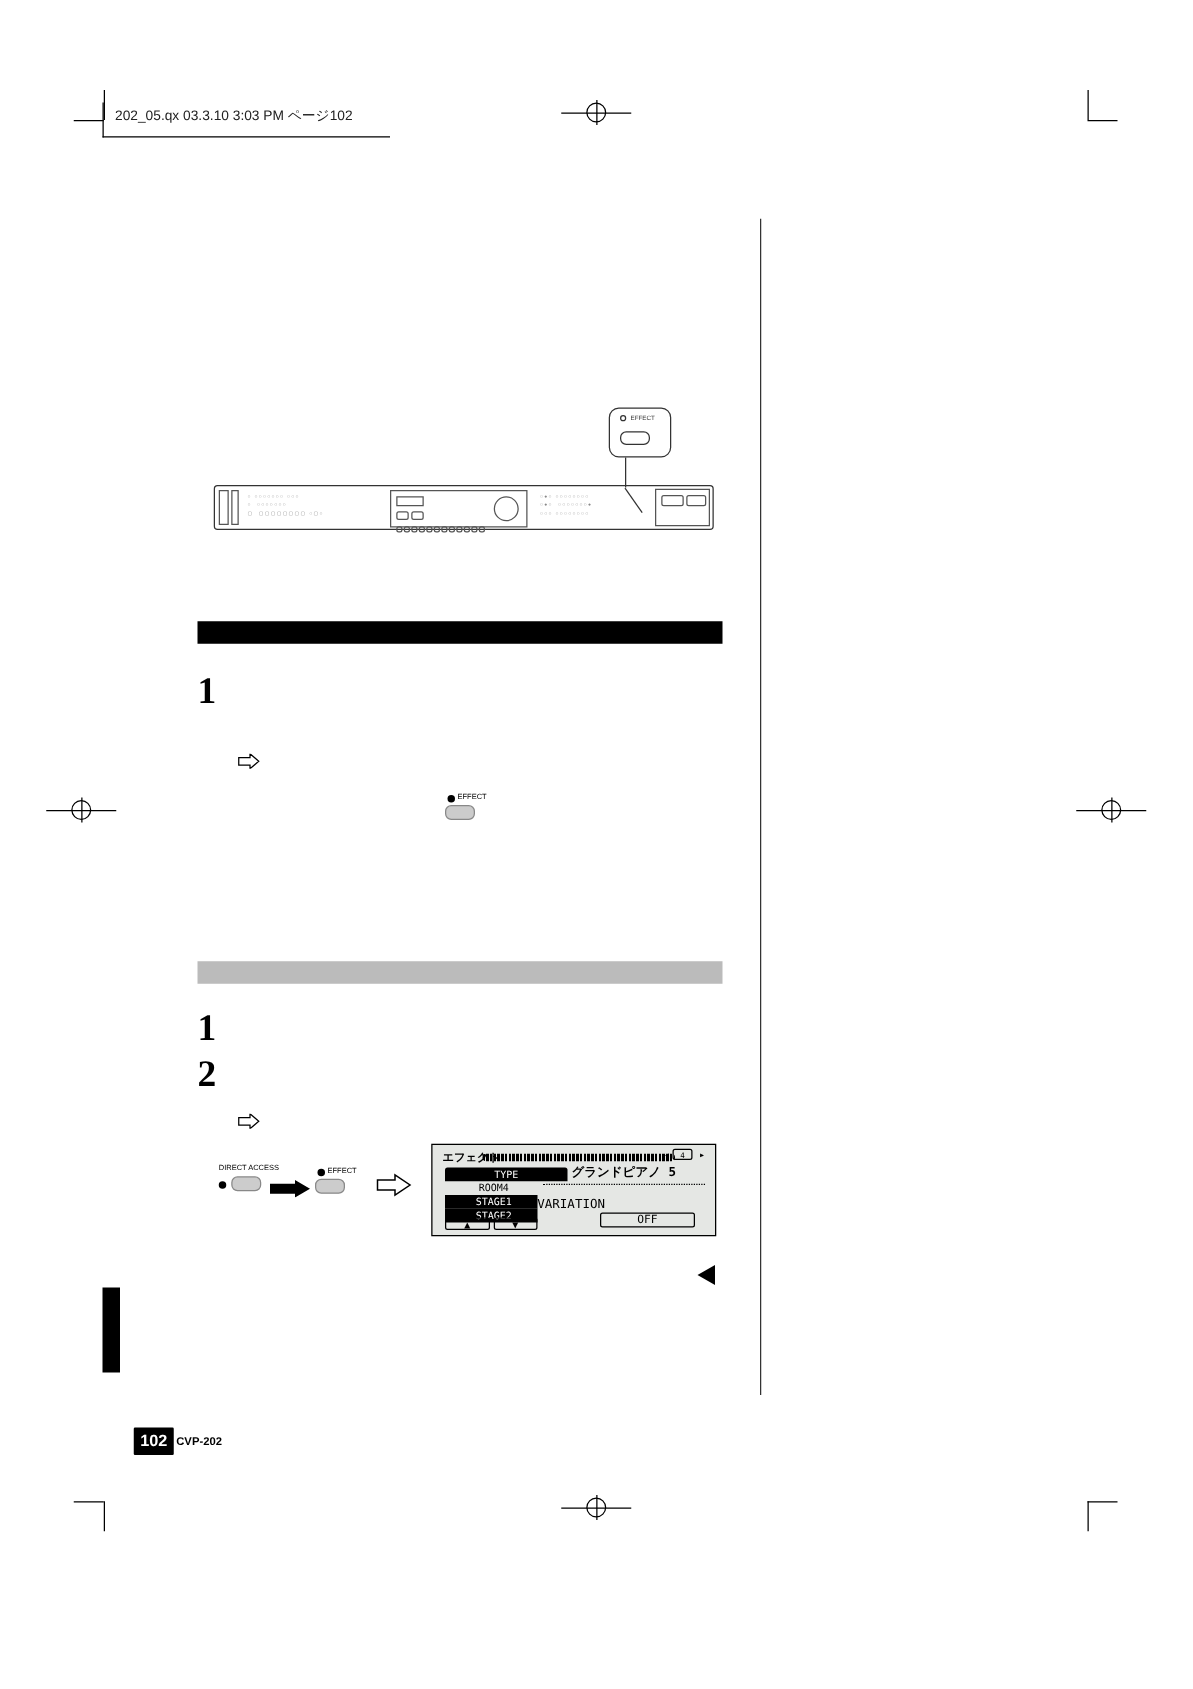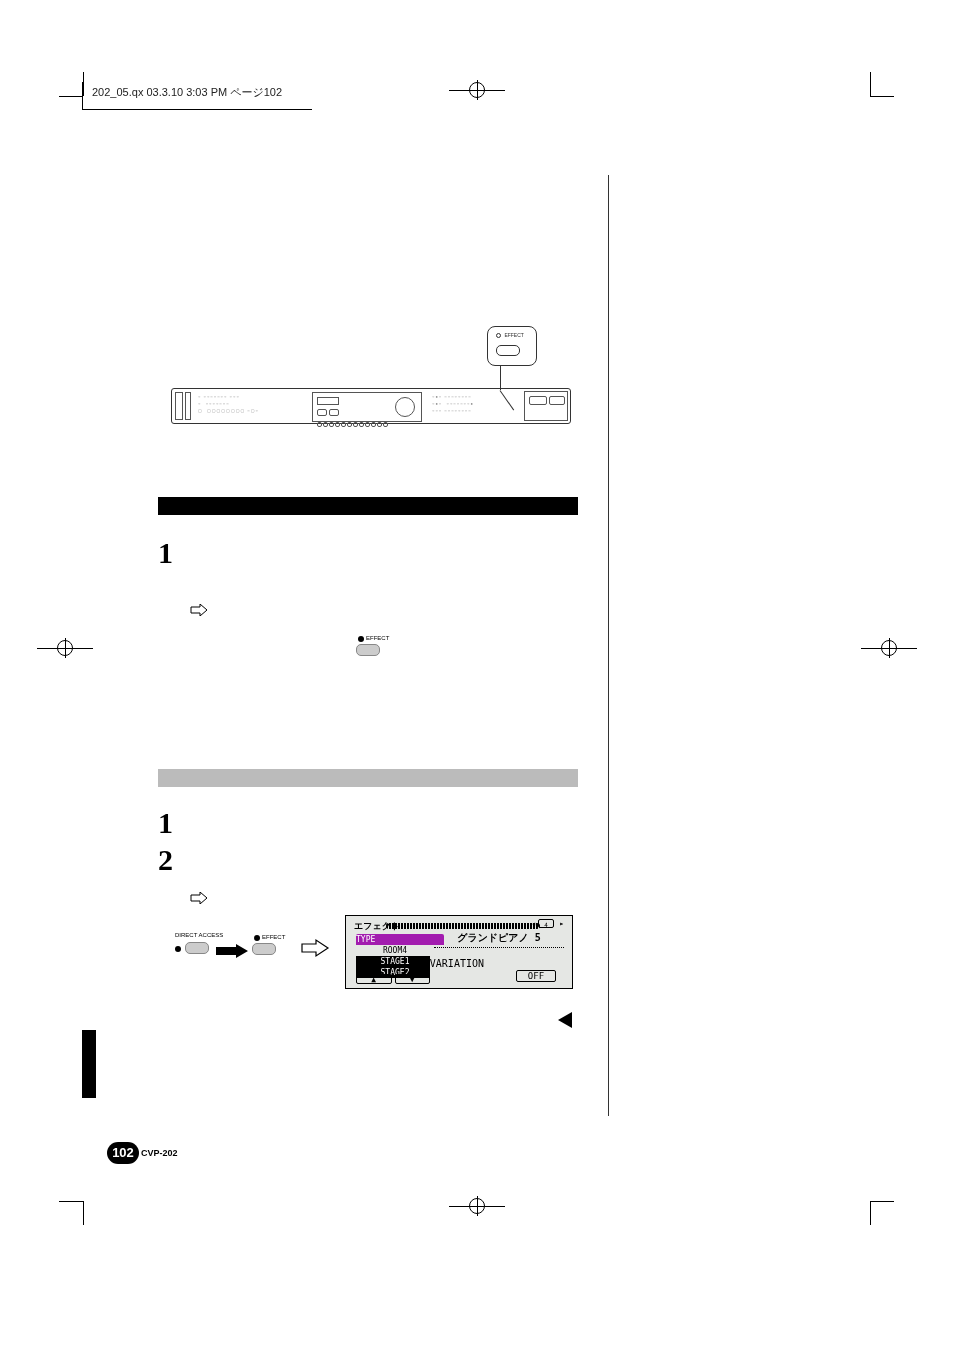--- a/index.html
+++ b/index.html
@@ -193,22 +193,22 @@
     background: repeating-linear-gradient(90deg, #000 0 2px, transparent 2px 3px);
     border-radius: 3px;
   }
   .lcd-pagecell { position:absolute; right:18px; top:3px; width:16px; height:9px; border:1px solid #000; border-radius:2px; font-size:6px; text-align:center; line-height:9px;}
   .lcd-arrL { position:absolute; right:36px; top:3px; font-size:8px;}
   .lcd-arrR { position:absolute; right:8px; top:3px; font-size:8px;}
   .lcd-left-col {
     position:absolute; left:6px; top:18px; width:74px; height:50px;
   }
   .lcd-type-bar {
-    position:absolute; left:4px; top:0; width:88px; height:11px;
-    background:#a21caf; color:#fff; font-size:8px; text-align:left; line-height:11px;
+    position:absolute; left:4px; top:0; width:98px; height:11px;
+    background:#000000; color:#fff; font-size:8px; text-align:center; line-height:11px;
     border-radius: 2px 2px 0 0;
   }
   .lcd-list-item {
     width:74px; height:11px; font-size:8px; text-align:center; line-height:11px;
     color:#000; padding-left:4px;
   }
   .lcd-list-sel { background:#000; color:#fff; }
   .lcd-items { position:absolute; left:4px; top:11px; }
   .lcd-btns { position:absolute; left:4px; bottom:0; width:74px; display:flex; gap:3px;}
   .lcd-btn { flex:1; height:10px; border:1px solid #000; border-radius:2px; text-align:center; font-size:8px; line-height:9px;}
@@ -216,21 +216,21 @@
     position:absolute; right:8px; top:15px; font-size:10px; font-weight:bold; color:#000;
     border-bottom: 1.5px dotted #000;
     padding-bottom: 2px;
     width: 130px;
     text-align: center;
   }
   .lcd-var-lbl {
     position:absolute; right:88px; top:42px; font-size:10px; color:#000;
   }
   .lcd-var-box {
-    position:absolute; right:16px; bottom:6px; width:40px; height:12px;
+    position:absolute; right:16px; bottom:6px; width:76px; height:12px;
     border:1px solid #000; border-radius:2px;
     font-size:9px; text-align:center; line-height:11px;
   }
 
   .left-triangle {
     position:absolute; left: 558px; top: 1012px;
     width: 0; height: 0;
     border-top: 8px solid transparent;
     border-bottom: 8px solid transparent;
     border-right: 14px solid #000;
@@ -238,21 +238,21 @@
 
   
   .side-tab {
     position: absolute; left: 82px; top: 1030px; width: 14px; height: 68px;
     background: #000;
   }
 
   
   .pnum {
     position: absolute; left: 107px; top: 1142px; width: 32px; height: 22px;
-    background: #000; color: #fff; border-radius: 11px;
+    background: #000; color: #fff; border-radius: 1px;
     font-size: 13px; font-weight: bold; text-align: center; line-height: 22px;
   }
   .model {
     position: absolute; left: 141px; top: 1148px; font-size: 9px; font-weight: bold; color: #000;
   }
 </style>
 </head>
 <body>
 
 <div class="crop-tl-v"></div>

